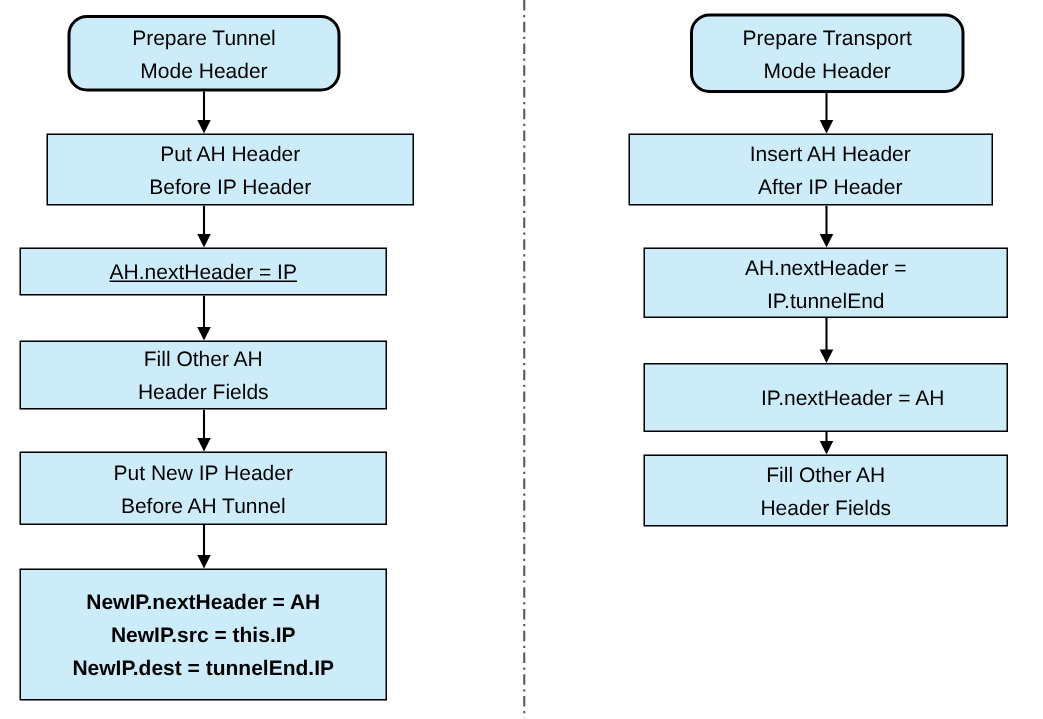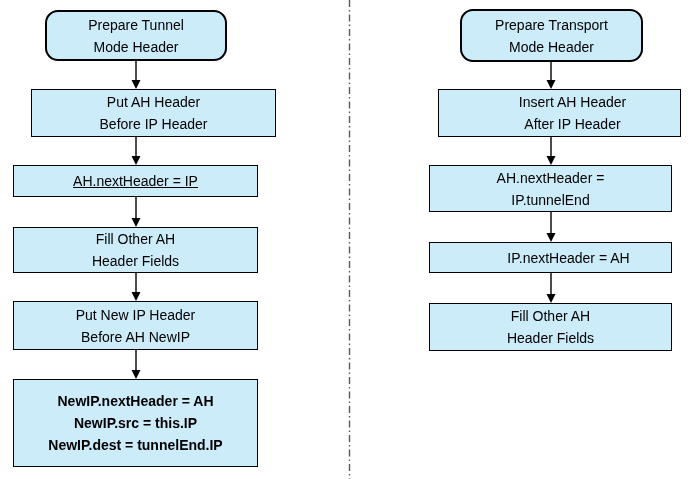--- a/index.html
+++ b/index.html
@@ -41,23 +41,23 @@
   }
   
   #l-start { left: 45px;  top: 10px;  width: 182px; height: 51px; }
   #l-n1    { left: 13px;  top: 89px;  width: 245px; height: 48px; margin-left: 18px; }
   #l-n2    { left: 13px;  top: 165px; width: 245px; height: 32px; text-decoration: underline; }
   #l-n3    { left: 13px;  top: 227px; width: 245px; height: 46px; }
   #l-n4    { left: 13px;  top: 301px; width: 245px; height: 49px; }
   #l-n5    { left: 13px;  top: 379px; width: 245px; height: 88px; font-weight: bold; }
   
   #r-start { left: 460px; top: 9px;   width: 183px; height: 53px; text-align: center; }
-  #r-n1    { left: 438px; top: 89px;  width: 243px; height: 48px; padding-left: 26px; }
+  #r-n1    { left: 419px; top: 89px;  width: 243px; height: 48px; padding-left: 26px; }
   #r-n2    { left: 429px; top: 165px; width: 243px; height: 47px; }
-  #r-n3    { left: 429px; top: 242px; width: 243px; height: 31px; padding-left: 36px; }
+  #r-n3    { left: 429px; top: 242px; width: 243px; height: 46px; padding-left: 36px; }
   #r-n4    { left: 429px; top: 303px; width: 243px; height: 48px; }
 </style>
 </head>
 <body>
 
 <div id="canvas">
 
   <svg id="wires" viewBox="0 0 695 479" xmlns="http://www.w3.org/2000/svg">
 
     <line x1="349.5" y1="0" x2="349.5" y2="479" stroke-width="1.4" stroke-dasharray="7 3 1.5 3" stroke="#595959"></line>
@@ -88,21 +88,21 @@
   </svg>
 
   <div id="l-start" class="node terminator">Prepare Tunnel
 Mode Header</div>
   <div id="l-n1" class="node">Put AH Header
 Before IP Header</div>
   <div id="l-n2" class="node">AH.nextHeader = IP</div>
   <div id="l-n3" class="node">Fill Other AH
 Header Fields</div>
   <div id="l-n4" class="node">Put New IP Header
-Before AH NewIP</div>
+Before AH Tunnel</div>
   <div id="l-n5" class="node">NewIP.nextHeader = AH
 NewIP.src = this.IP
 NewIP.dest = tunnelEnd.IP</div>
 
   <div id="r-start" class="node terminator">Prepare Transport
 Mode Header</div>
   <div id="r-n1" class="node">Insert AH Header
 After IP Header</div>
   <div id="r-n2" class="node">AH.nextHeader =
 IP.tunnelEnd</div>

